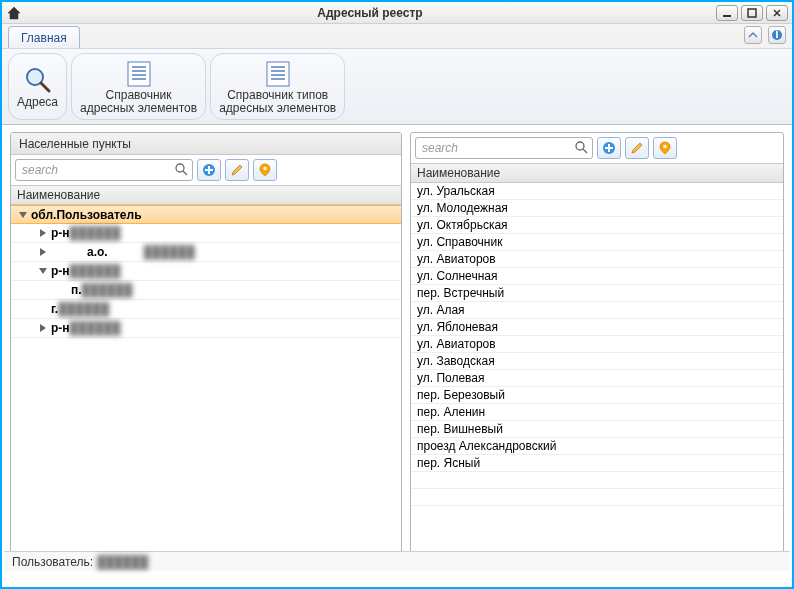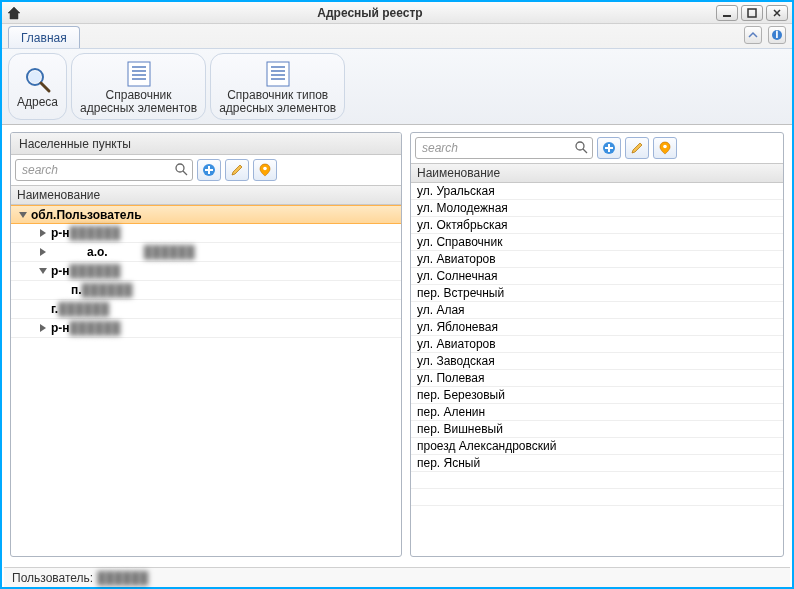--- a/index.html
+++ b/index.html
@@ -42,21 +42,21 @@
 
 .tree-row { height: 19px; display: flex; align-items: center; border-bottom: 1px solid #eee; padding-left: 4px; cursor: pointer; font-weight: bold; }
 .tree-row.selected { background: linear-gradient(#ffe9c4, #ffd79a); border-top: 1px solid #ffb24a; border-bottom: 1px solid #ffb24a; }
 .tree-row .expander { width: 12px; height: 12px; display: inline-flex; align-items: center; justify-content: center; margin-right: 2px; color: #666; }
 .tree-row .expander.expanded svg { transform: rotate(90deg); }
 .tree-row .txt { color: #000; }
 .tree-row .blurred { color: transparent; text-shadow: 0 0 5px rgba(0,0,0,0.5); }
 
 .list-row { height: 17px; display: flex; align-items: center; border-bottom: 1px solid #eee; padding-left: 6px; cursor: pointer; }
 
-.statusbar { position: absolute; bottom: 0; left: 2px; right: 2px; height: 20px; display: flex; align-items: center; padding: 0 8px; color: #333; border-top: 1px solid #d0d0d0; background: #f8f8f8; }
+.statusbar { position: absolute; bottom: 16px; left: 2px; right: 2px; height: 20px; display: flex; align-items: center; padding: 0 8px; color: #333; border-top: 1px solid #d0d0d0; background: #f8f8f8; }
 .statusbar .blurred { color: transparent; text-shadow: 0 0 5px rgba(0,0,0,0.5); margin-left: 4px; }
 
 
 ::-webkit-scrollbar { width: 14px; }
 ::-webkit-scrollbar-track { background: #f0f0f0; border-left: 1px solid #d0d0d0; }
 ::-webkit-scrollbar-thumb { background: linear-gradient(to right, #e8e8e8, #cfcfcf); border: 1px solid #a8a8a8; border-radius: 2px; }
 ::-webkit-scrollbar-button { height: 14px; background: linear-gradient(#f8f8f8, #d8d8d8); border: 1px solid #b0b0b0; }
 </style>
 </head>
 <body>

